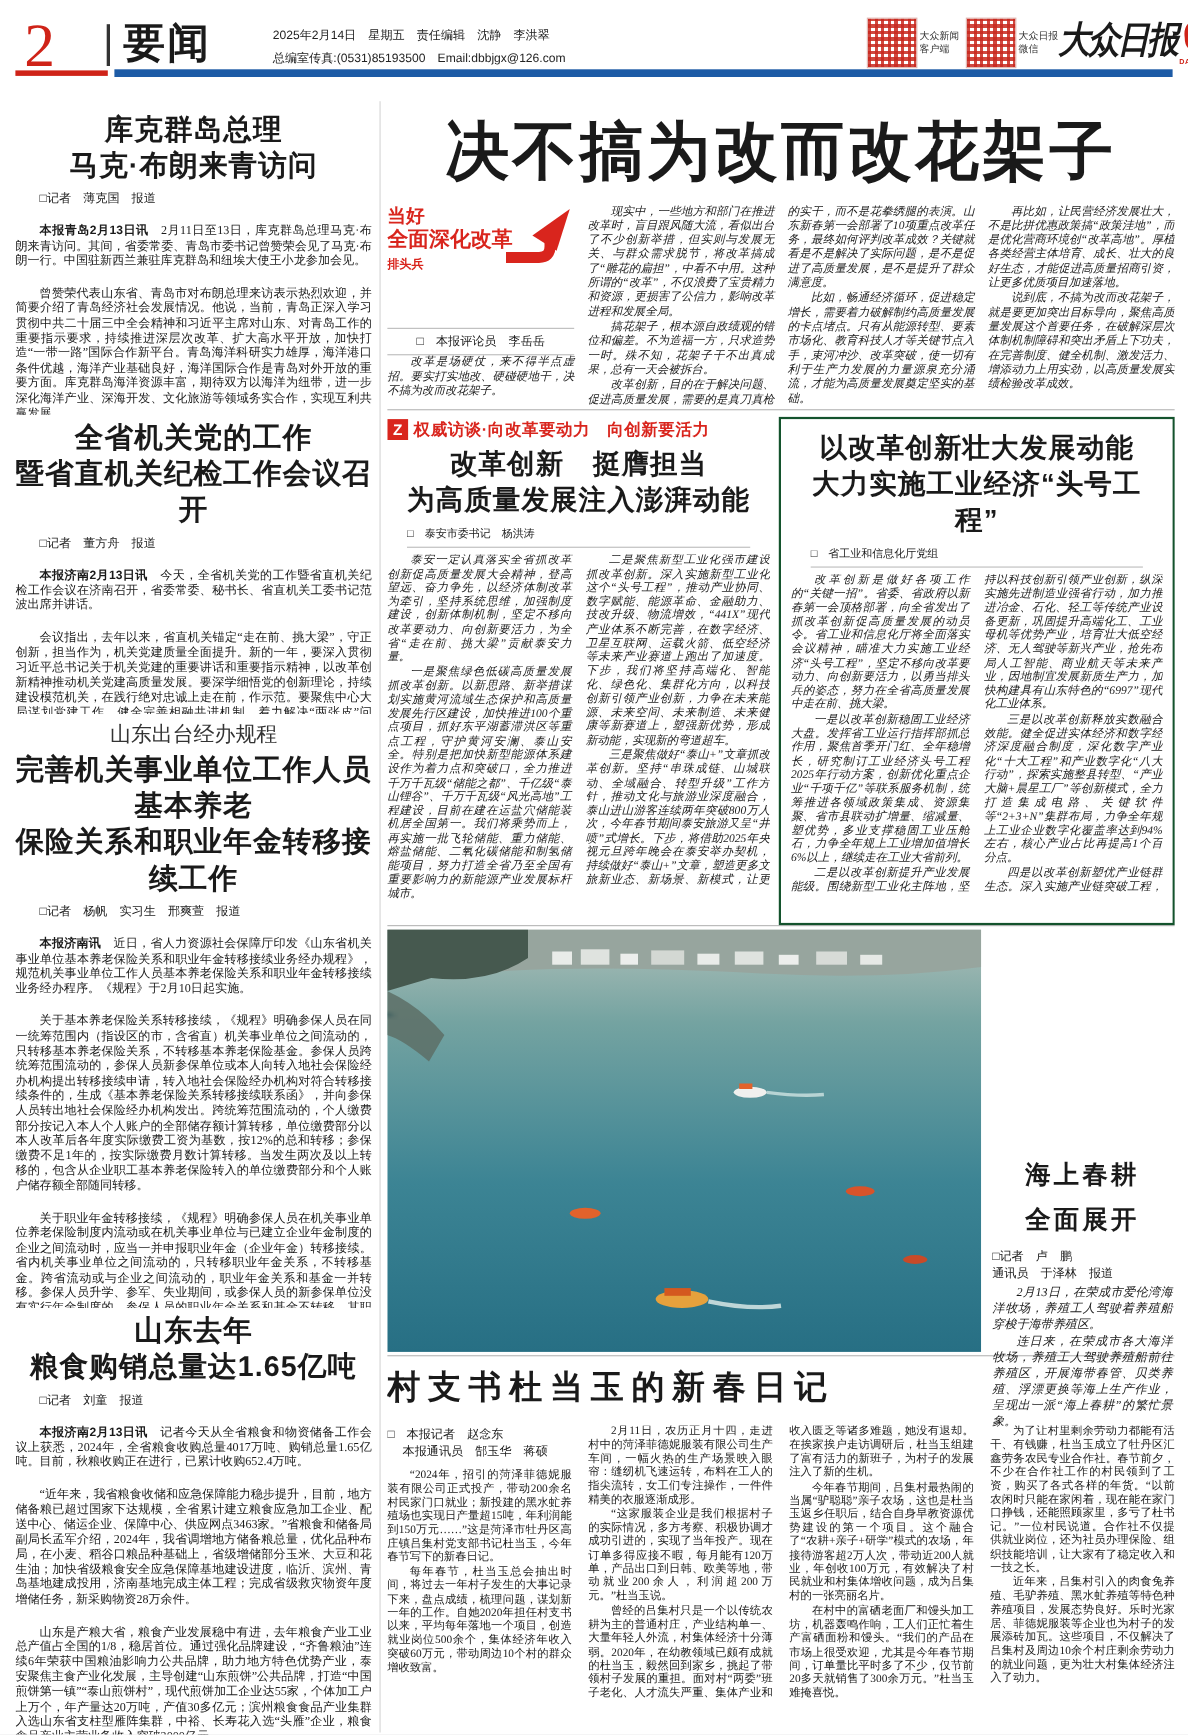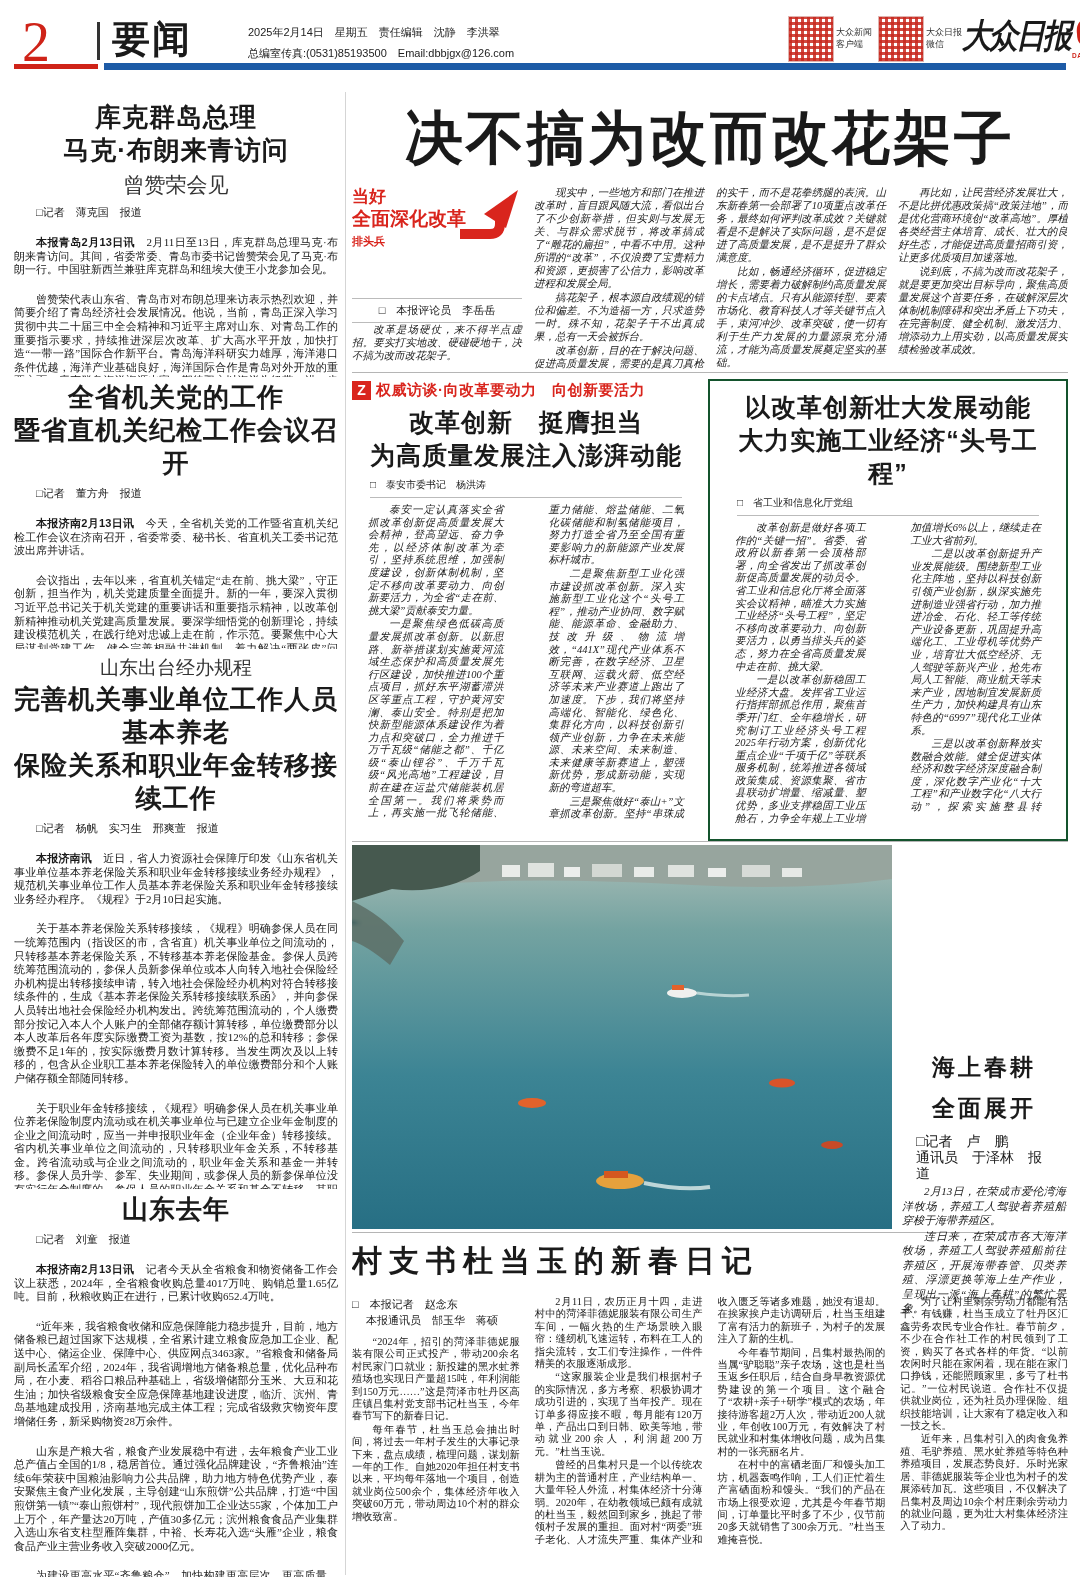--- a/index.html
+++ b/index.html
@@ -55,30 +55,30 @@
   .taian{width:348px;overflow:hidden;}
   .tag-row{display:flex;align-items:center;gap:5px;margin:2px 0 6px;}
   .tag-icon{width:19px;height:19px;background:#d9251d;color:#fff;font-weight:900;text-align:center;
       line-height:19px;font-size:14px;font-family:"Liberation Sans",sans-serif;}
   .tag-text{color:#d9251d;font-size:15px;font-weight:900;font-family:"Liberation Sans",sans-serif;letter-spacing:.5px;}
   .mid-title{font-family:"Liberation Sans",sans-serif;font-weight:900;text-align:center;font-size:25px;
       line-height:33px;margin:0;letter-spacing:1px;}
   .mid-byline{text-align:left;font-size:10px;margin:6px 18px 6px;padding-bottom:5px;border-bottom:1px solid #bbb;}
   .two-col{column-count:2;column-gap:13px;column-fill:auto;overflow:hidden;}
   .taian-body{height:326px;}
-  .it-p{font-size:10.5px;line-height:12.6px;text-align:justify;text-indent:2em;margin:0 16px 1px;font-style:italic;}
+  .it-p{font-size:10.5px;line-height:12.6px;text-align:justify;text-indent:2em;margin:0 0 1px;font-style:italic;}
   .industry-box{width:360px;box-sizing:border-box;border:2px solid #14532d;padding:10px 9px 14px;overflow:hidden;}
   .industry-body{height:304px;}
   
   .photo-band{height:390px;display:flex;gap:10px;padding-top:3px;box-sizing:border-box;}
   .photo-wrap{width:540px;height:384px;}
   .photo-caption{width:164px;}
   .pc-title{font-family:"Liberation Sans",sans-serif;font-weight:900;font-size:23px;line-height:30px;
       text-align:center;letter-spacing:3px;margin:11px;}
-  .pc-byline{font-size:14px;line-height:16px;margin:8px 14px 2px;}
+  .pc-byline{font-size:11px;line-height:16px;margin:8px 0 2px;}
   .pc-p{font-size:11px;line-height:14.5px;text-align:justify;text-indent:2em;margin:0 0 1px;font-style:italic;}
   
   .bottom-band{height:344px;padding-top:6px;box-sizing:border-box;}
   .bottom-headline{margin:2px 0 14px;text-align:left;font-size:30px;font-weight:700;letter-spacing:7px;
       font-family:Liberation Serif, serif;}
   .bottom-body{height:252px;column-count:4;column-gap:15px;column-fill:auto;overflow:hidden;}
   .bt-byline{font-size:11px;line-height:16px;margin:0 0 8px 0;}
   .bt-p{font-size:10.3px;line-height:12.4px;text-align:justify;text-indent:2em;margin:0 0 1px;}
 </style>
 </head>
@@ -117,21 +117,20 @@
   </div>
   <div class="rule-red"></div>
   <div class="rule-blue"></div>
   <div class="v-divider"></div>
 
   <aside class="left-col">
 
     <article style="height:282px">
       <h2 class="t-big" style="margin-top:6px">库克群岛总理</h2>
       <h2 class="t-big">马克·布朗来青访问</h2>
-      <h3 class="t-sub">曾赞荣会见</h3>
       <div class="byline">□记者　薄克国　报道</div>
       <p class="bp"><b class="lead">本报青岛2月13日讯</b>　<span>2月11日至13日，库克群岛总理马克·布朗来青访问。其间，省委常委、青岛市委书记曾赞荣会见了马克·布朗一行。中国驻新西兰兼驻库克群岛和纽埃大使王小龙参加会见。</span></p>
       <p class="bp">曾赞荣代表山东省、青岛市对布朗总理来访表示热烈欢迎，并简要介绍了青岛经济社会发展情况。他说，当前，青岛正深入学习贯彻中共二十届三中全会精神和习近平主席对山东、对青岛工作的重要指示要求，持续推进深层次改革、扩大高水平开放，加快打造“一带一路”国际合作新平台。青岛海洋科研实力雄厚，海洋港口条件优越，海洋产业基础良好，海洋国际合作是青岛对外开放的重要方面。库克群岛海洋资源丰富，期待双方以海洋为纽带，进一步深化海洋产业、深海开发、文化旅游等领域务实合作，实现互利共赢发展。</p>
 
     </article>
 
     <article style="height:272px">
       <h2 class="t-big" style="margin-top:4px">全省机关党的工作</h2>
       <h2 class="t-big">暨省直机关纪检工作会议召开</h2>
       <div class="byline">□记者　董方舟　报道</div>
@@ -146,20 +145,21 @@
       <div class="byline">□记者　杨帆　实习生　邢爽萱　报道</div>
       <p class="bp"><b class="lead">本报济南讯</b>　<span>近日，省人力资源社会保障厅印发《山东省机关事业单位基本养老保险关系和职业年金转移接续业务经办规程》，规范机关事业单位工作人员基本养老保险关系和职业年金转移接续业务经办程序。《规程》于2月10日起实施。</span></p>
       <p class="bp">关于基本养老保险关系转移接续，《规程》明确参保人员在同一统筹范围内（指设区的市，含省直）机关事业单位之间流动的，只转移基本养老保险关系，不转移基本养老保险基金。参保人员跨统筹范围流动的，参保人员新参保单位或本人向转入地社会保险经办机构提出转移接续申请，转入地社会保险经办机构对符合转移接续条件的，生成《基本养老保险关系转移接续联系函》，并向参保人员转出地社会保险经办机构发出。跨统筹范围流动的，个人缴费部分按记入本人个人账户的全部储存额计算转移，单位缴费部分以本人改革后各年度实际缴费工资为基数，按12%的总和转移；参保缴费不足1年的，按实际缴费月数计算转移。当发生两次及以上转移的，包含从企业职工基本养老保险转入的单位缴费部分和个人账户储存额全部随同转移。</p>
       <p class="bp">关于职业年金转移接续，《规程》明确参保人员在机关事业单位养老保险制度内流动或在机关事业单位与已建立企业年金制度的企业之间流动时，应当一并申报职业年金（企业年金）转移接续。省内机关事业单位之间流动的，只转移职业年金关系，不转移基金。跨省流动或与企业之间流动的，职业年金关系和基金一并转移。参保人员升学、参军、失业期间，或参保人员的新参保单位没有实行年金制度的，参保人员的职业年金关系和基金不转移，其职业年金个人账户由原参保地社会保险经办机构在业务系统中标识为保留账户，继续管理运营。</p>
       <p class="bp">参保人员达到待遇领取条件时，跨省存在多个职业年金关系的，应由待遇领取地社会保险经办机构通知其他建立职业年金关系的社会保险经办机构，将职业年金关系转移至待遇领取地社会保险经办机构。参保人员退休时，如现单位未实行年金制度，其职业年金个人账户仍按照保留账户继续管理运营，由原参保地社会保险经办机构受理并审核参保人员提交的待遇支付申请和相关材料，符合支付条件的，向省社保中心提交待遇支付申请，省社保中心依申请计发职业年金待遇。</p>
 
     </article>
 
     <article style="height:388px">
       <h2 class="t-big" style="margin-top:4px">山东去年</h2>
+      <h2 class="t-big">粮食购销总量达1.65亿吨</h2>
       <div class="byline">□记者　刘童　报道</div>
       <p class="bp"><b class="lead">本报济南2月13日讯</b>　<span>记者今天从全省粮食和物资储备工作会议上获悉，2024年，全省粮食收购总量4017万吨、购销总量1.65亿吨。目前，秋粮收购正在进行，已累计收购652.4万吨。</span></p>
       <p class="bp">“近年来，我省粮食收储和应急保障能力稳步提升，目前，地方储备粮已超过国家下达规模，全省累计建立粮食应急加工企业、配送中心、储运企业、保障中心、供应网点3463家。”省粮食和储备局副局长孟军介绍，2024年，我省调增地方储备粮总量，优化品种布局，在小麦、稻谷口粮品种基础上，省级增储部分玉米、大豆和花生油；加快省级粮食安全应急保障基地建设进度，临沂、滨州、青岛基地建成投用，济南基地完成主体工程；完成省级救灾物资年度增储任务，新采购物资28万余件。</p>
       <p class="bp">山东是产粮大省，粮食产业发展稳中有进，去年粮食产业工业总产值占全国的1/8，稳居首位。通过强化品牌建设，“齐鲁粮油”连续6年荣获中国粮油影响力公共品牌，助力地方特色优势产业，泰安聚焦主食产业化发展，主导创建“山东煎饼”公共品牌，打造“中国煎饼第一镇”“泰山煎饼村”，现代煎饼加工企业达55家，个体加工户上万个，年产量达20万吨，产值30多亿元；滨州粮食食品产业集群入选山东省支柱型雁阵集群，中裕、长寿花入选“头雁”企业，粮食食品产业主营业务收入突破2000亿元。</p>
       <p class="bp">为建设更高水平“齐鲁粮仓”，加快构建更高层次、更高质量、更有效率、更可持续的粮食和物资储备安全保障体系，下一步，我省将深化改革创新，全面推进落实粮食购销和储备改革任务，抓紧粮食收购和市场调控，落实粮食稳产保供要求，强化收购服务组织、市场运行调节、应急体系建设；强化全方位全链条监管，落实依法管粮管储要求，加快粮食安全保障条例立法进程，持续深入开展粮食流通监管“铁拳行动”，加强救灾物资储备保障能力建设。同时，抓紧抓实“两重”“两新”和产业经济，深入实施优质粮食工程，做优齐鲁粮油品牌，持续释放粮食产业经济活力。</p>
     </article>
   </aside>
 
   <section class="right-area">
 

